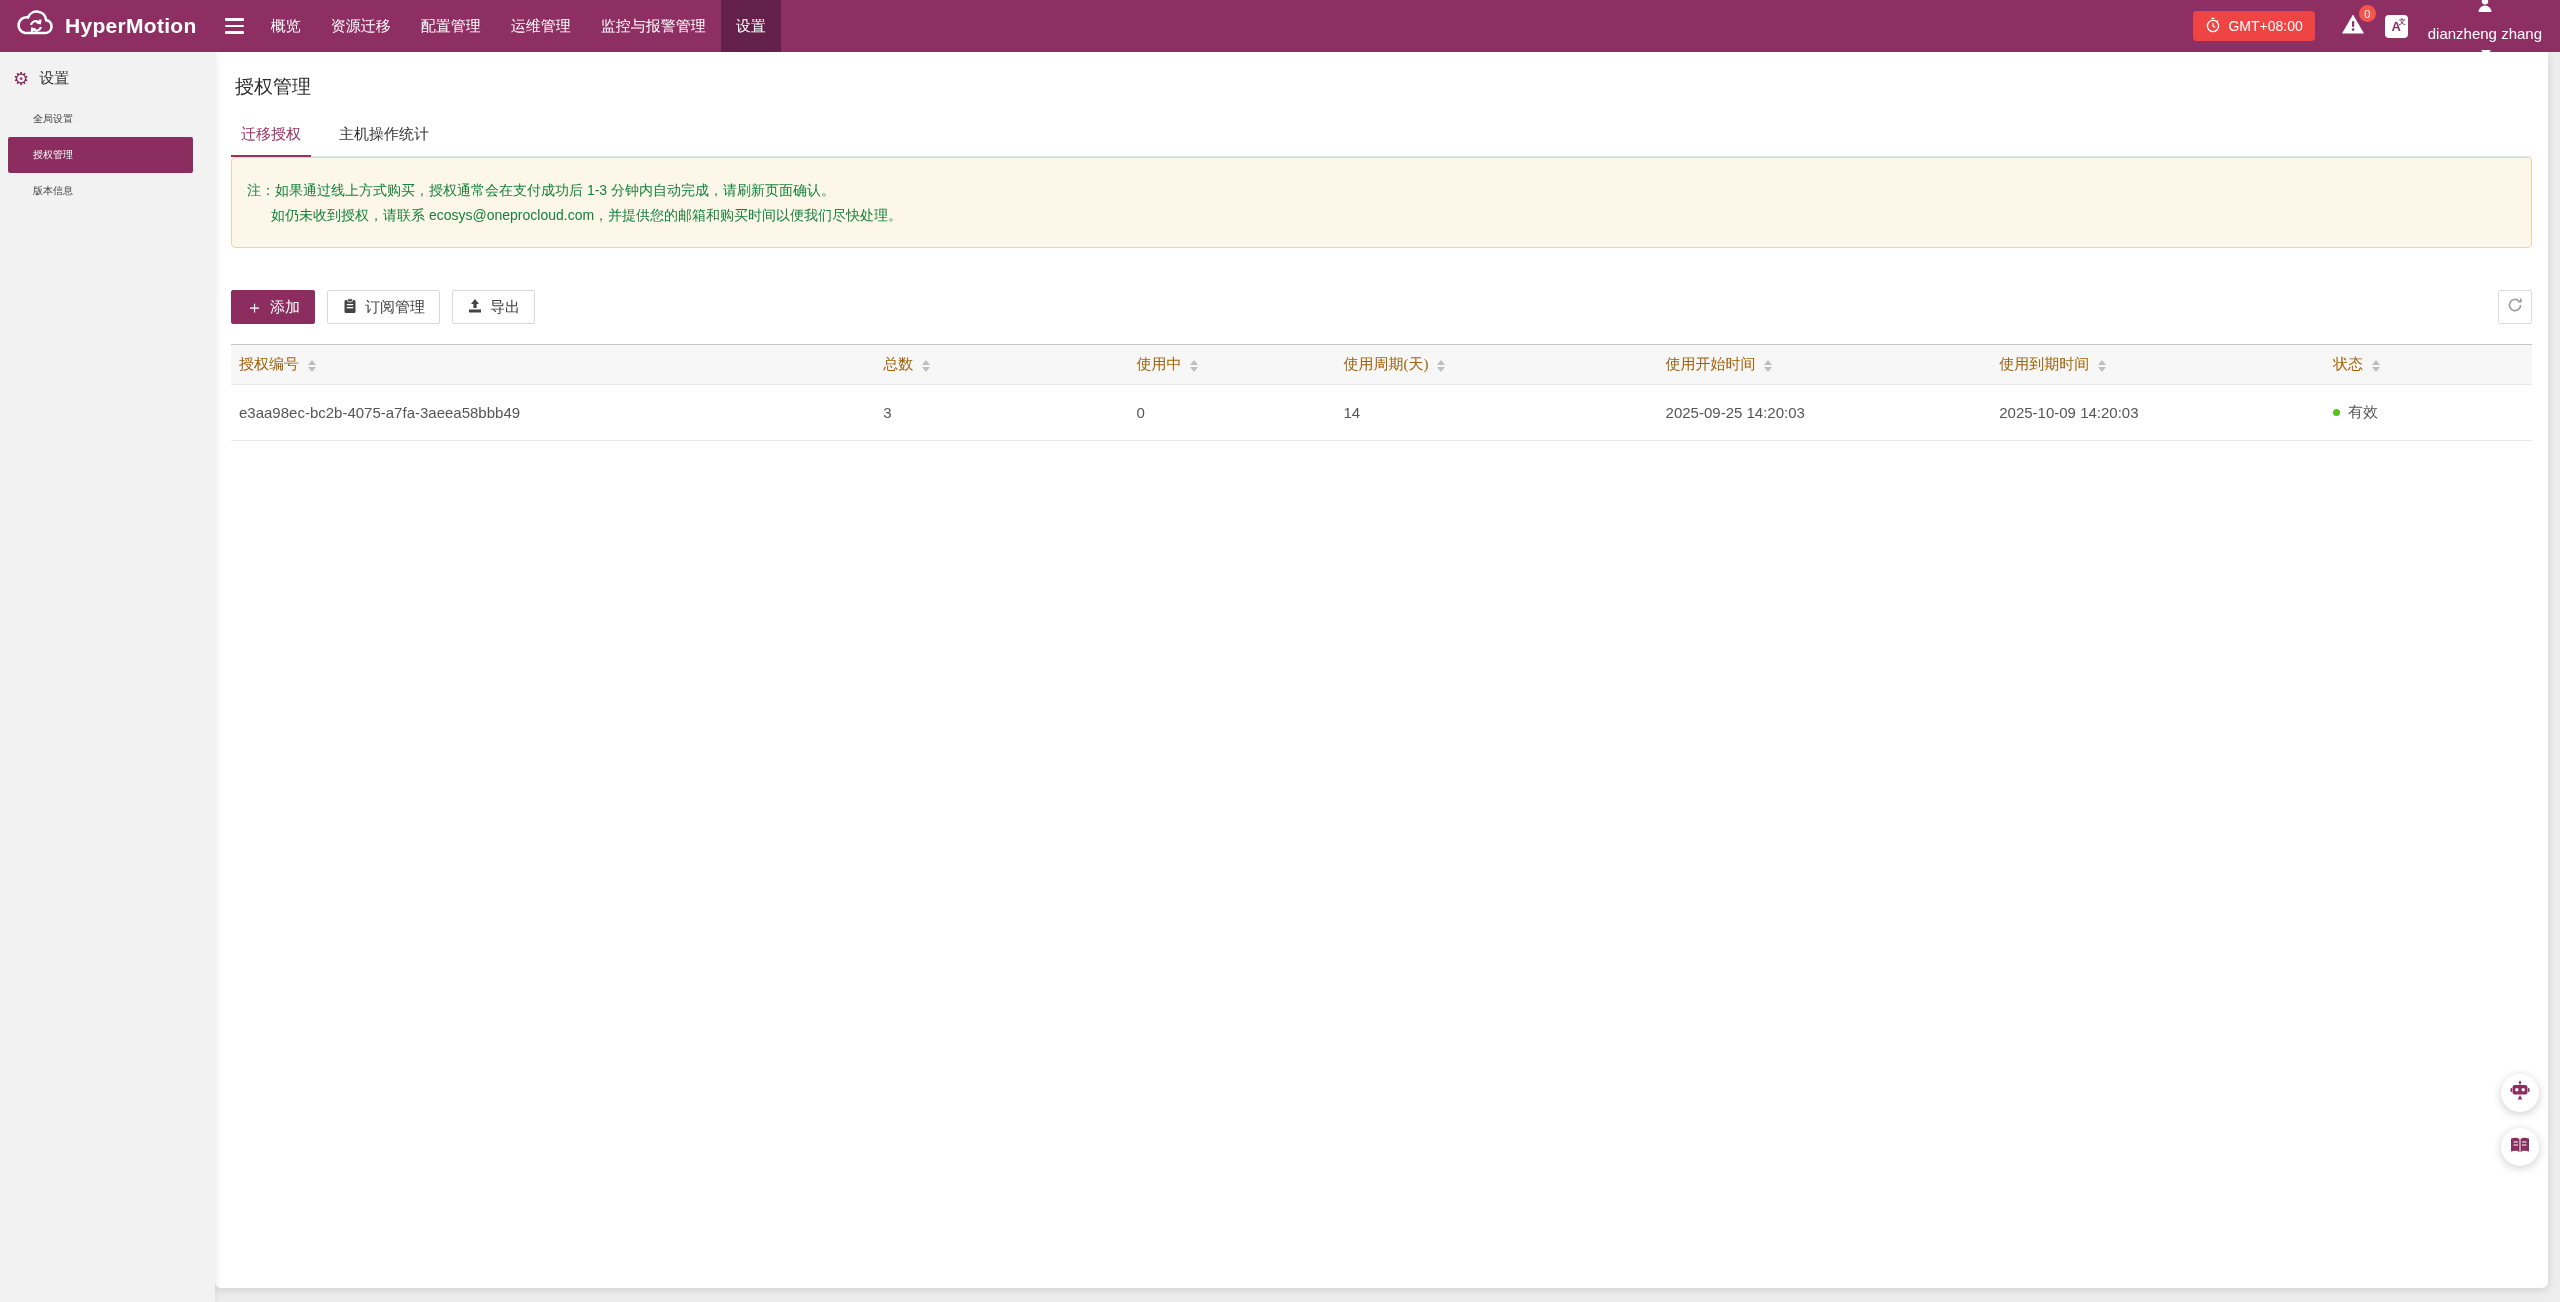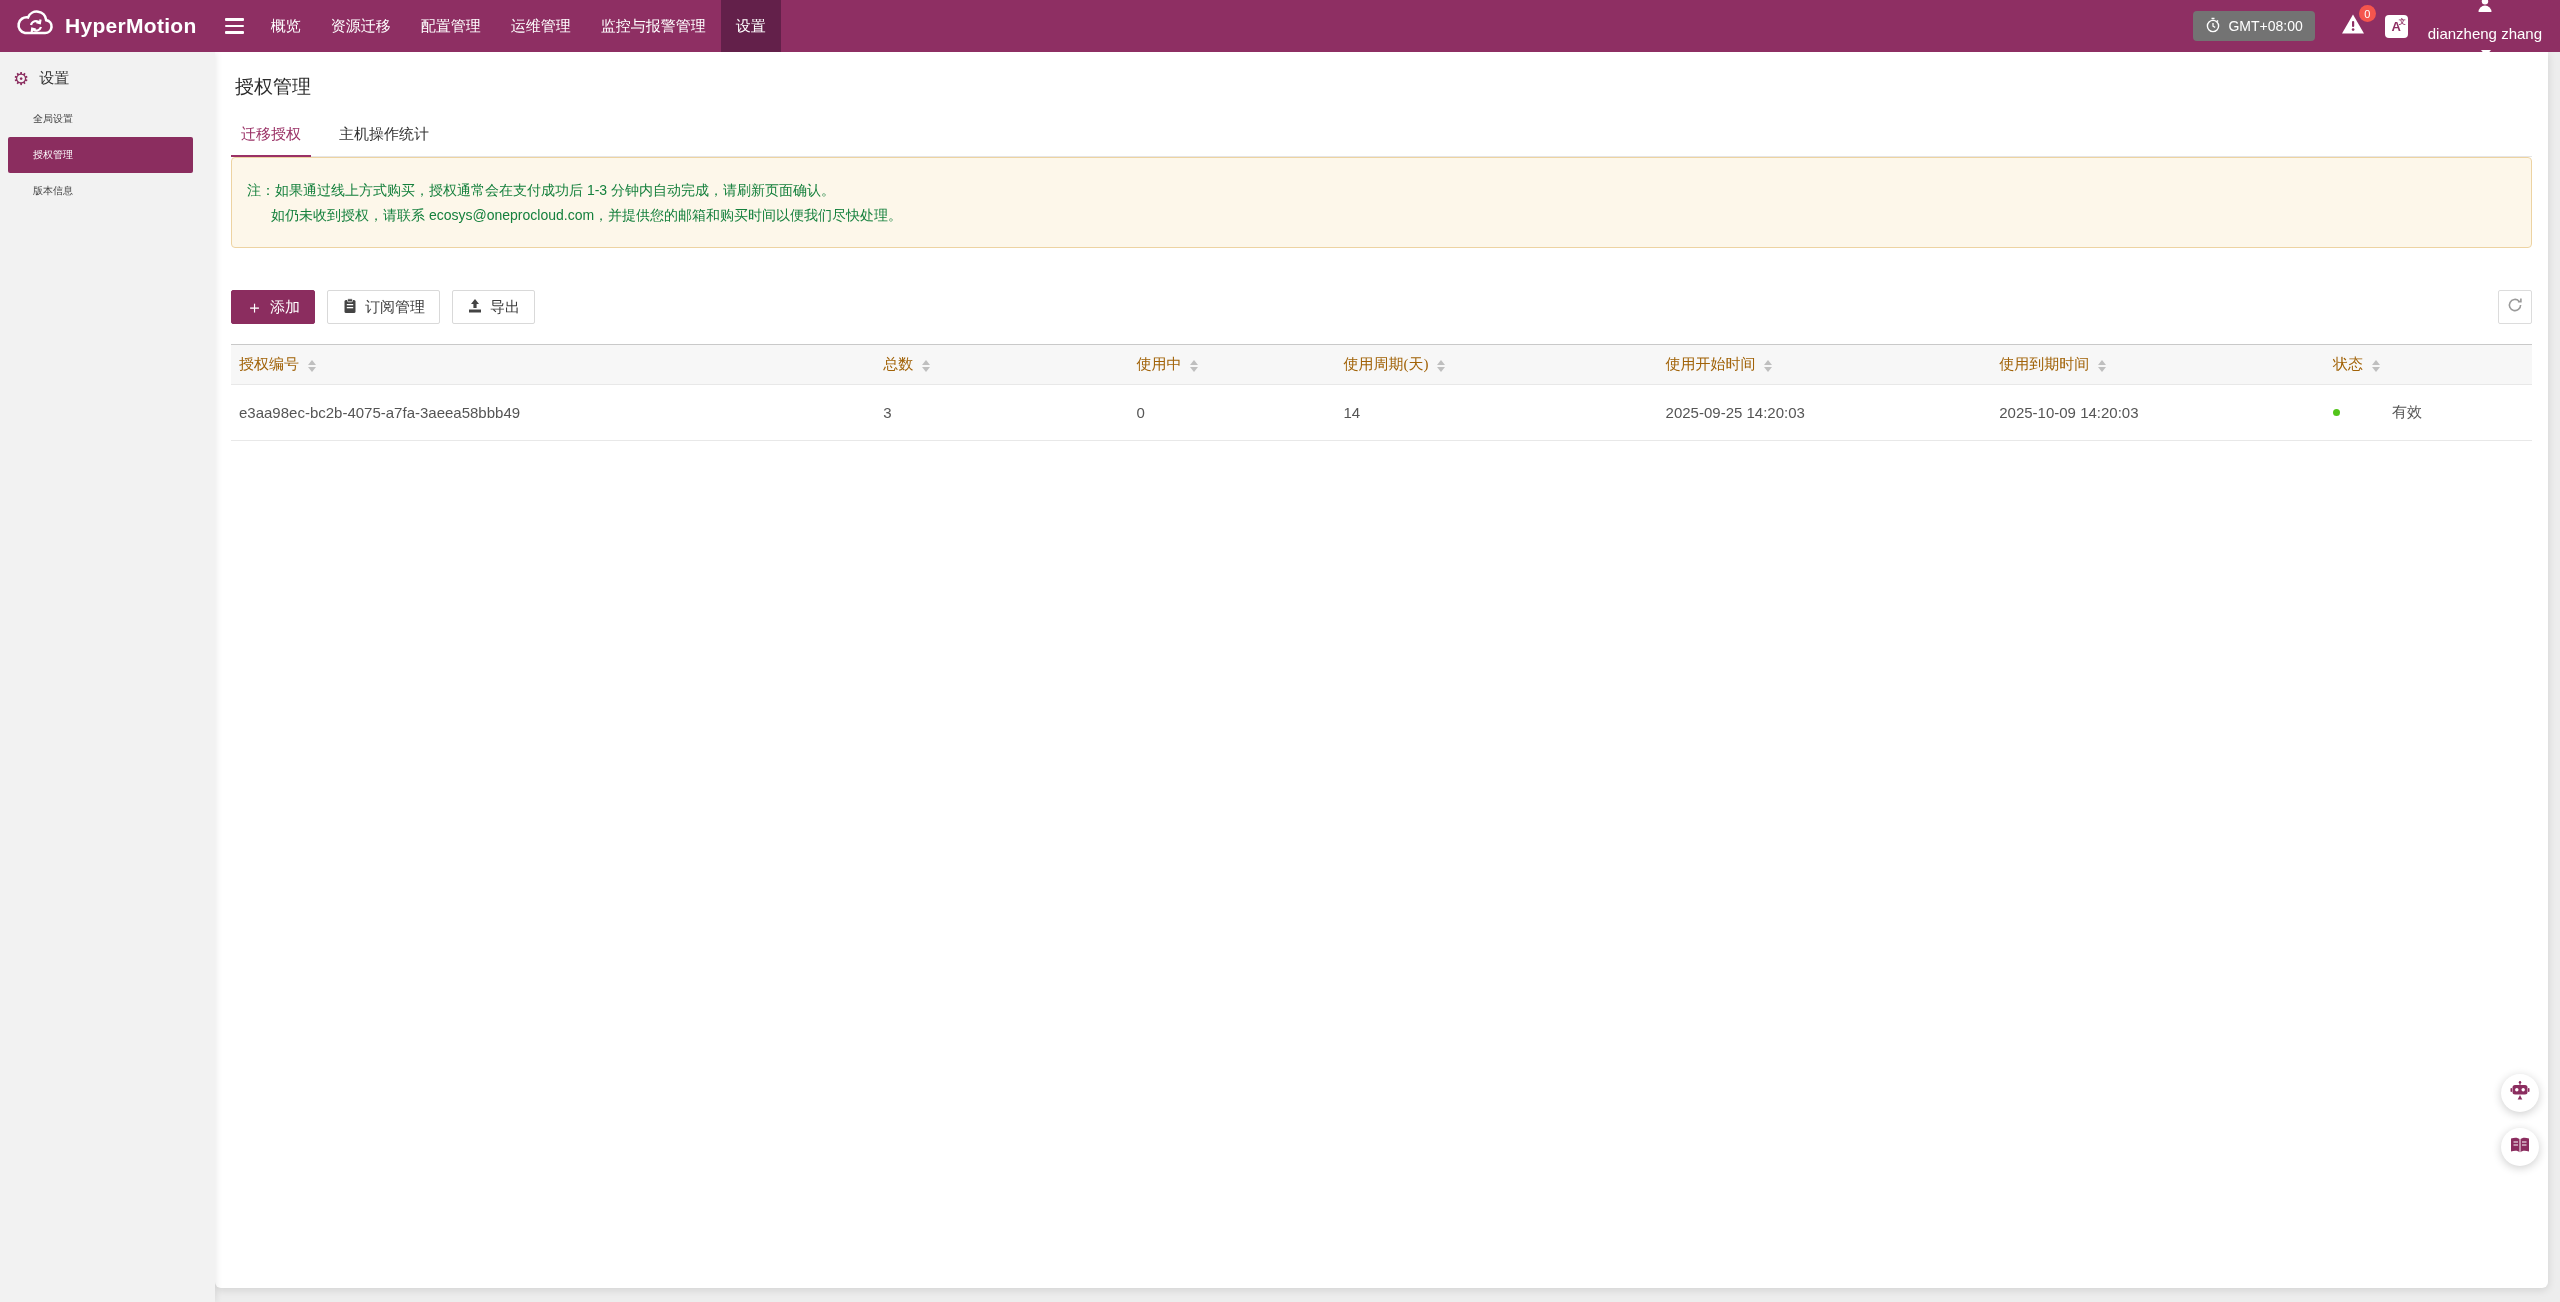--- a/index.html
+++ b/index.html
@@ -18,21 +18,21 @@
     display:flex; align-items:center; z-index:50;
   }
   .brand { display:flex; align-items:center; gap:9px; padding-left:16px; }
   .brand-name { font-size:21px; font-weight:bold; letter-spacing:.3px; }
   .hamburger { margin:0 12px 0 28px; display:flex; flex-direction:column; gap:4px; cursor:pointer; }
   .hamburger i { display:block; width:19px; height:2.5px; background:#fff; border-radius:1px; }
   .nav-menu { display:flex; height:100%; }
   .nav-item { display:flex; align-items:center; padding:0 15px; font-size:15px; cursor:pointer; white-space:nowrap;font-family:Liberation Mono, monospace; }
   .nav-item.active { background:#63204A; }
   .nav-right { margin-left:auto; display:flex; align-items:center; gap:20px; padding-right:18px; }
-  .gmt-badge { background:#737373; border-radius:4px; height:30px; display:flex; align-items:center; gap:7px; padding:0 12px; font-size:14px; cursor:pointer; }
+  .gmt-badge { background:#ef4444; border-radius:4px; height:30px; display:flex; align-items:center; gap:7px; padding:0 12px; font-size:14px; cursor:pointer; }
   .warn-wrap { position:relative; cursor:pointer; margin-left:6px; }
   .notif-badge {
     position:absolute; top:-8px; right:-11px;
     background:#F5554D; color:#fff; font-size:11px;
     min-width:17px; height:17px; border-radius:9px; padding:0 3px;
     display:flex; align-items:center; justify-content:center;
   }
   .lang-box {
     background:#fff; color:#8E2F63; width:23px; height:23px; border-radius:4px;
     font-weight:bold; font-size:13px; display:flex; align-items:center; justify-content:center;
@@ -89,21 +89,21 @@
   .grid th {
     background:#f7f7f7; border-top:1px solid #c9c9c9; border-bottom:1px solid #e8e8e8;
     height:40px; text-align:left; font-weight:400; font-size:15px; color:#a16207; padding:0 8px;
     cursor:pointer; white-space:nowrap;font-family:Liberation Serif, serif;
   }
   .grid td { height:56px; border-bottom:1px solid #e8e8e8; font-size:15px; color:#555; padding:0 8px; white-space:nowrap; overflow:hidden; }
   .sorter { display:inline-flex; flex-direction:column; gap:2px; margin-left:5px; vertical-align:middle; }
   .sorter .up    { width:0; height:0; border-left:4px solid transparent; border-right:4px solid transparent; border-bottom:5px solid #bfbfbf; }
   .sorter .down  { width:0; height:0; border-left:4px solid transparent; border-right:4px solid transparent; border-top:5px solid #bfbfbf; }
   .status-dot { width:7px; height:7px; border-radius:50%; background:#52C41A; display:inline-block; margin-right:8px; }
-  .status-cell { display:flex; align-items:center;gap:44px; }
+  .status-cell { display:flex; align-items:center; }
 
   
   .floats { position:fixed; right:21px; bottom:136px; display:flex; flex-direction:column; gap:16px; z-index:60; }
   .float-btn {
     width:38px; height:38px; border-radius:50%; background:#fff;
     box-shadow:0 2px 10px rgba(0,0,0,.20);
     display:flex; align-items:center; justify-content:center; cursor:pointer;
   }
 </style>
 </head>

